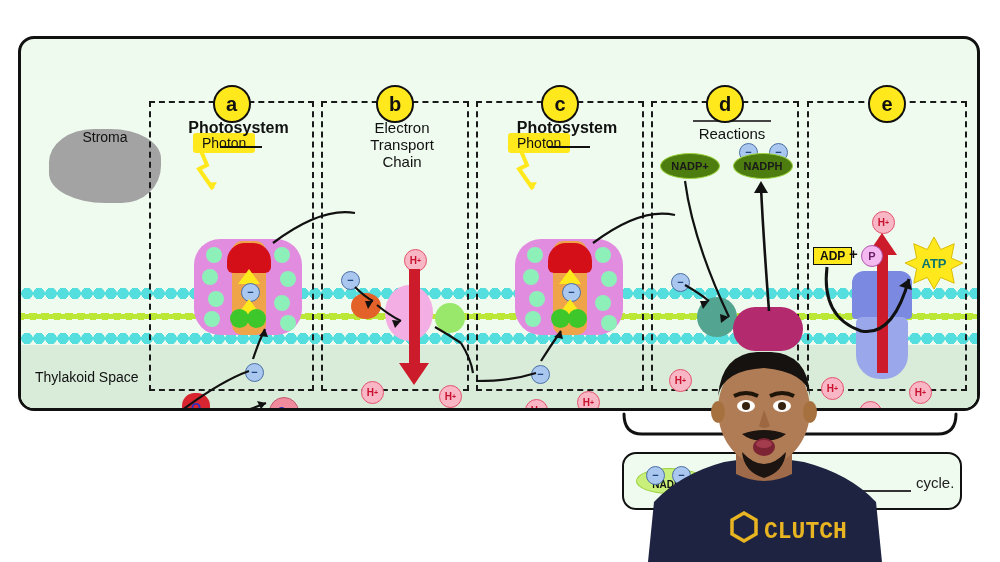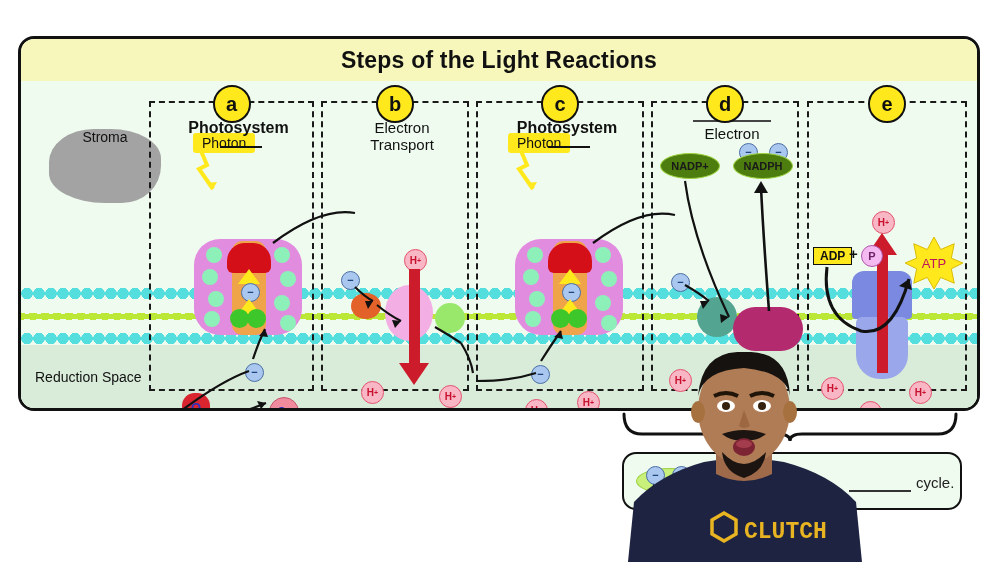--- a/index.html
+++ b/index.html
@@ -239,21 +239,21 @@
     position: absolute; width: 20px; height: 20px; border-radius: 50%;
     background: #f4b9f0; border: 1.5px solid #b055ab;
     display: flex; align-items: center; justify-content: center;
     font-size: 11px; font-weight: bold; color: #6a1f66; z-index: 10;
   }
   .atp-star {
     position: absolute; width: 58px; height: 52px; z-index: 9;
     display: flex; align-items: center; justify-content: center;
   }
   .atp-star .atp-text {
-    position: relative; font-size: 13px; font-weight: normal; color: #be185d; z-index: 2;
+    position: relative; font-size: 13px; font-weight: bold; color: #0f766e; z-index: 2;
   }
 
   
   .h2o { position: absolute; width: 48px; height: 34px; z-index: 7; }
   .h2o .o-atom {
     position: absolute; left: 11px; top: 0; width: 28px; height: 28px;
     background: #d8252f; border-radius: 45% 45% 40% 40%;
     display: flex; align-items: center; justify-content: center;
     font-size: 13px; font-weight: bold; color: #2a2fc0;
   }
@@ -288,49 +288,46 @@
     box-sizing: border-box;
   }
   .cap-amp { position: absolute; left: 92px; top: 18px; font-size: 16px; color: #111; }
   .cap-blank {
     position: absolute; left: 225px; top: 36px; width: 62px;
     border-bottom: 2px solid #333;
   }
   .cap-cycle { position: absolute; left: 292px; top: 20px; font-size: 15px; color: #222; }
 
   
-  .presenter { position: absolute; left: 620px; top: 352px; width: 250px; height: 210px; z-index: 40; }
+  .presenter { position: absolute; left: 640px; top: 352px; width: 250px; height: 210px; z-index: 40; }
 </style>
 </head>
 <body>
 
 <div id="root">
 
 
   <div class="diagram-card">
 
-    <div class="title-bar">
-      <span class="title-text">Steps of the Light Reactions</span>
-    </div>
 
     <div class="stage">
 
       <div class="stroma-band"></div>
       <div class="space-band"></div>
 
       <div class="membrane">
         <div class="mem-head-row mem-head-top"></div>
         <div class="mem-tails"></div>
         <div class="mem-head-row mem-head-bot"></div>
       </div>
 
       <div class="stroma-blob">
         <span>Stroma</span>
       </div>
-      <div class="lbl-space">Reduction Space</div>
+      <div class="lbl-space">Thylakoid Space</div>
 
       <div class="panel" style="left:128px; width:165px;">
         <div class="panel-letter">a</div>
         <div class="panel-title bold">
           <span>Photosystem</span><span class="blank-line"></span>
         </div>
       </div>
 
       <div class="photon-tag" style="left:172px; top:52px;">Photon</div>
 
@@ -379,20 +376,21 @@
         <path d="M245 322 l-9 -2 l4 8 z" fill="#111"></path>
         <path d="M232 278 Q238 260 244 248" stroke="#111" stroke-width="2.2" fill="none"></path>
         <path d="M244 248 l-6 7 l9 1 z" fill="#111"></path>
         <path d="M252 162 Q300 126 334 132" stroke="#111" stroke-width="2.2" fill="none"></path>
       </svg>
 
       <div class="panel" style="left:300px; width:148px;">
         <div class="panel-letter">b</div>
         <div class="panel-title">
           <div>Electron Transport</div>
+          <div>Chain</div>
         </div>
       </div>
 
       <div class="etc-pink" style="left:364px; top:204px;"></div>
       <div class="etc-orange" style="left:330px; top:212px;"></div>
       <div class="etc-green" style="left:414px; top:222px;"></div>
 
       <div class="hplus" style="left:383px; top:168px;">
         <span>H</span>
           <sup style="font-size:7px">+</sup>
@@ -455,21 +453,21 @@
         <path d="M455 300 Q490 300 515 292" stroke="#111" stroke-width="2.2" fill="none"></path>
         <path d="M520 280 Q530 264 540 250" stroke="#111" stroke-width="2.2" fill="none"></path>
         <path d="M540 250 l-7 6 l9 2 z" fill="#111"></path>
         <path d="M572 162 Q620 126 654 134" stroke="#111" stroke-width="2.2" fill="none"></path>
       </svg>
 
       <div class="panel" style="left:630px; width:148px;">
         <div class="panel-letter">d</div>
         <div class="panel-title">
           <span class="blank-over"></span>
-          <span>Electron</span>
+          <span>Reactions</span>
         </div>
       </div>
 
       <div class="nadp-pill" style="left:639px; top:72px; width:58px;">NADP+</div>
       <div class="nadp-pill" style="left:712px; top:72px; width:58px;">NADPH</div>
       <div class="electron" style="left:718px; top:62px;">
         <span>−</span>
       </div>
       <div class="electron" style="left:748px; top:62px;">
         <span>−</span>

